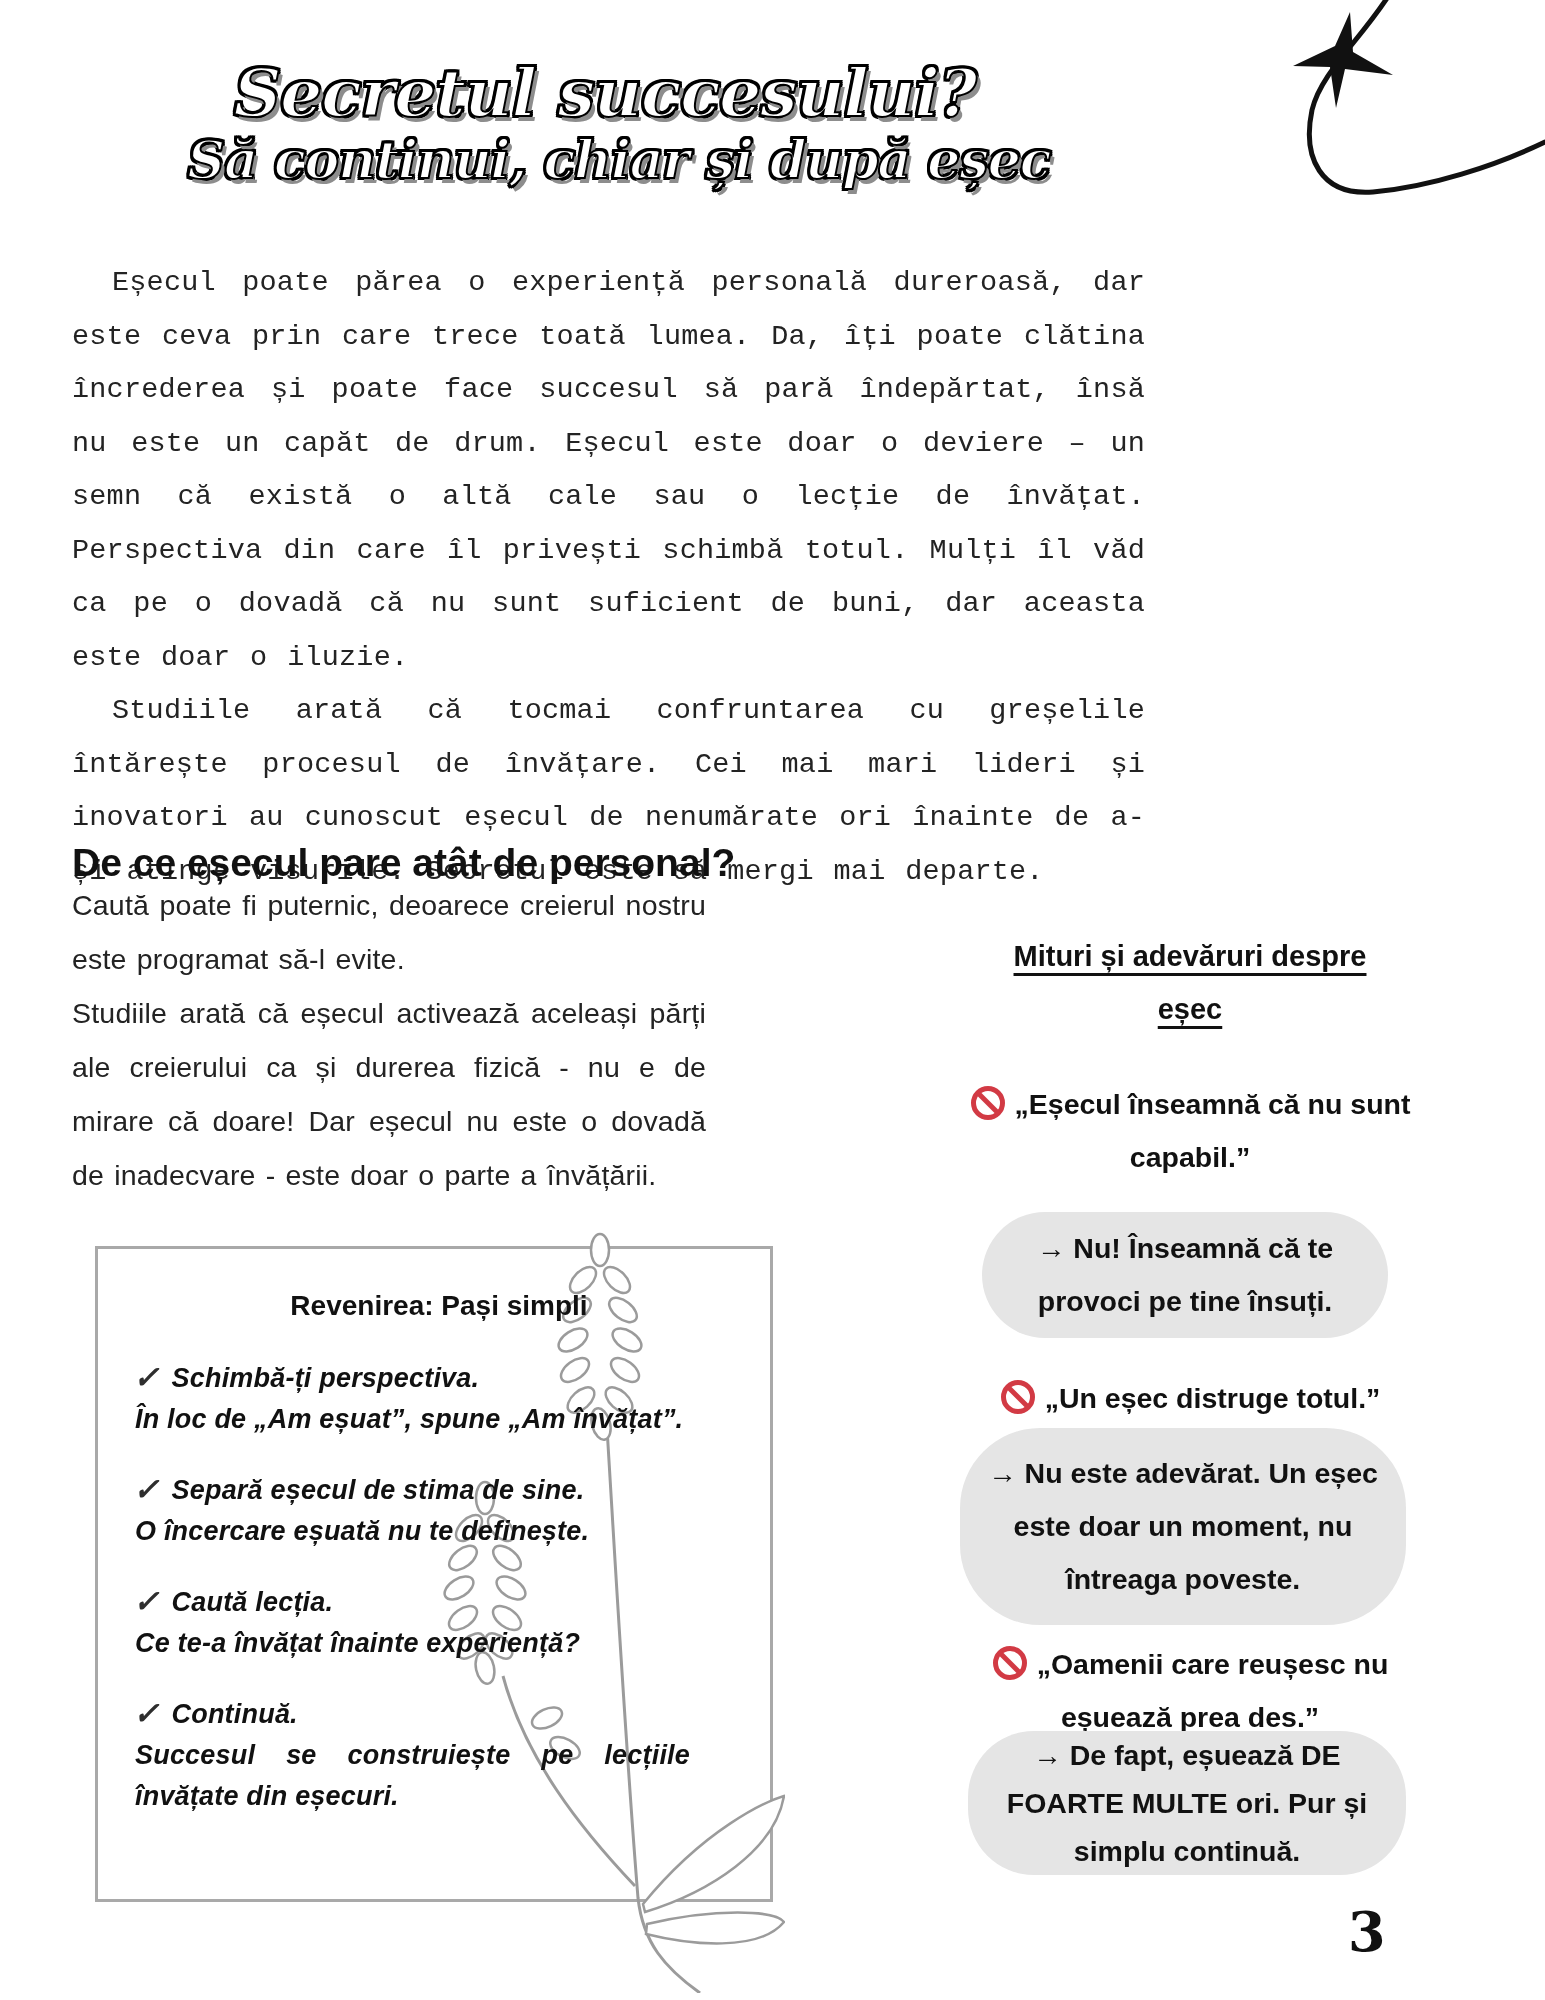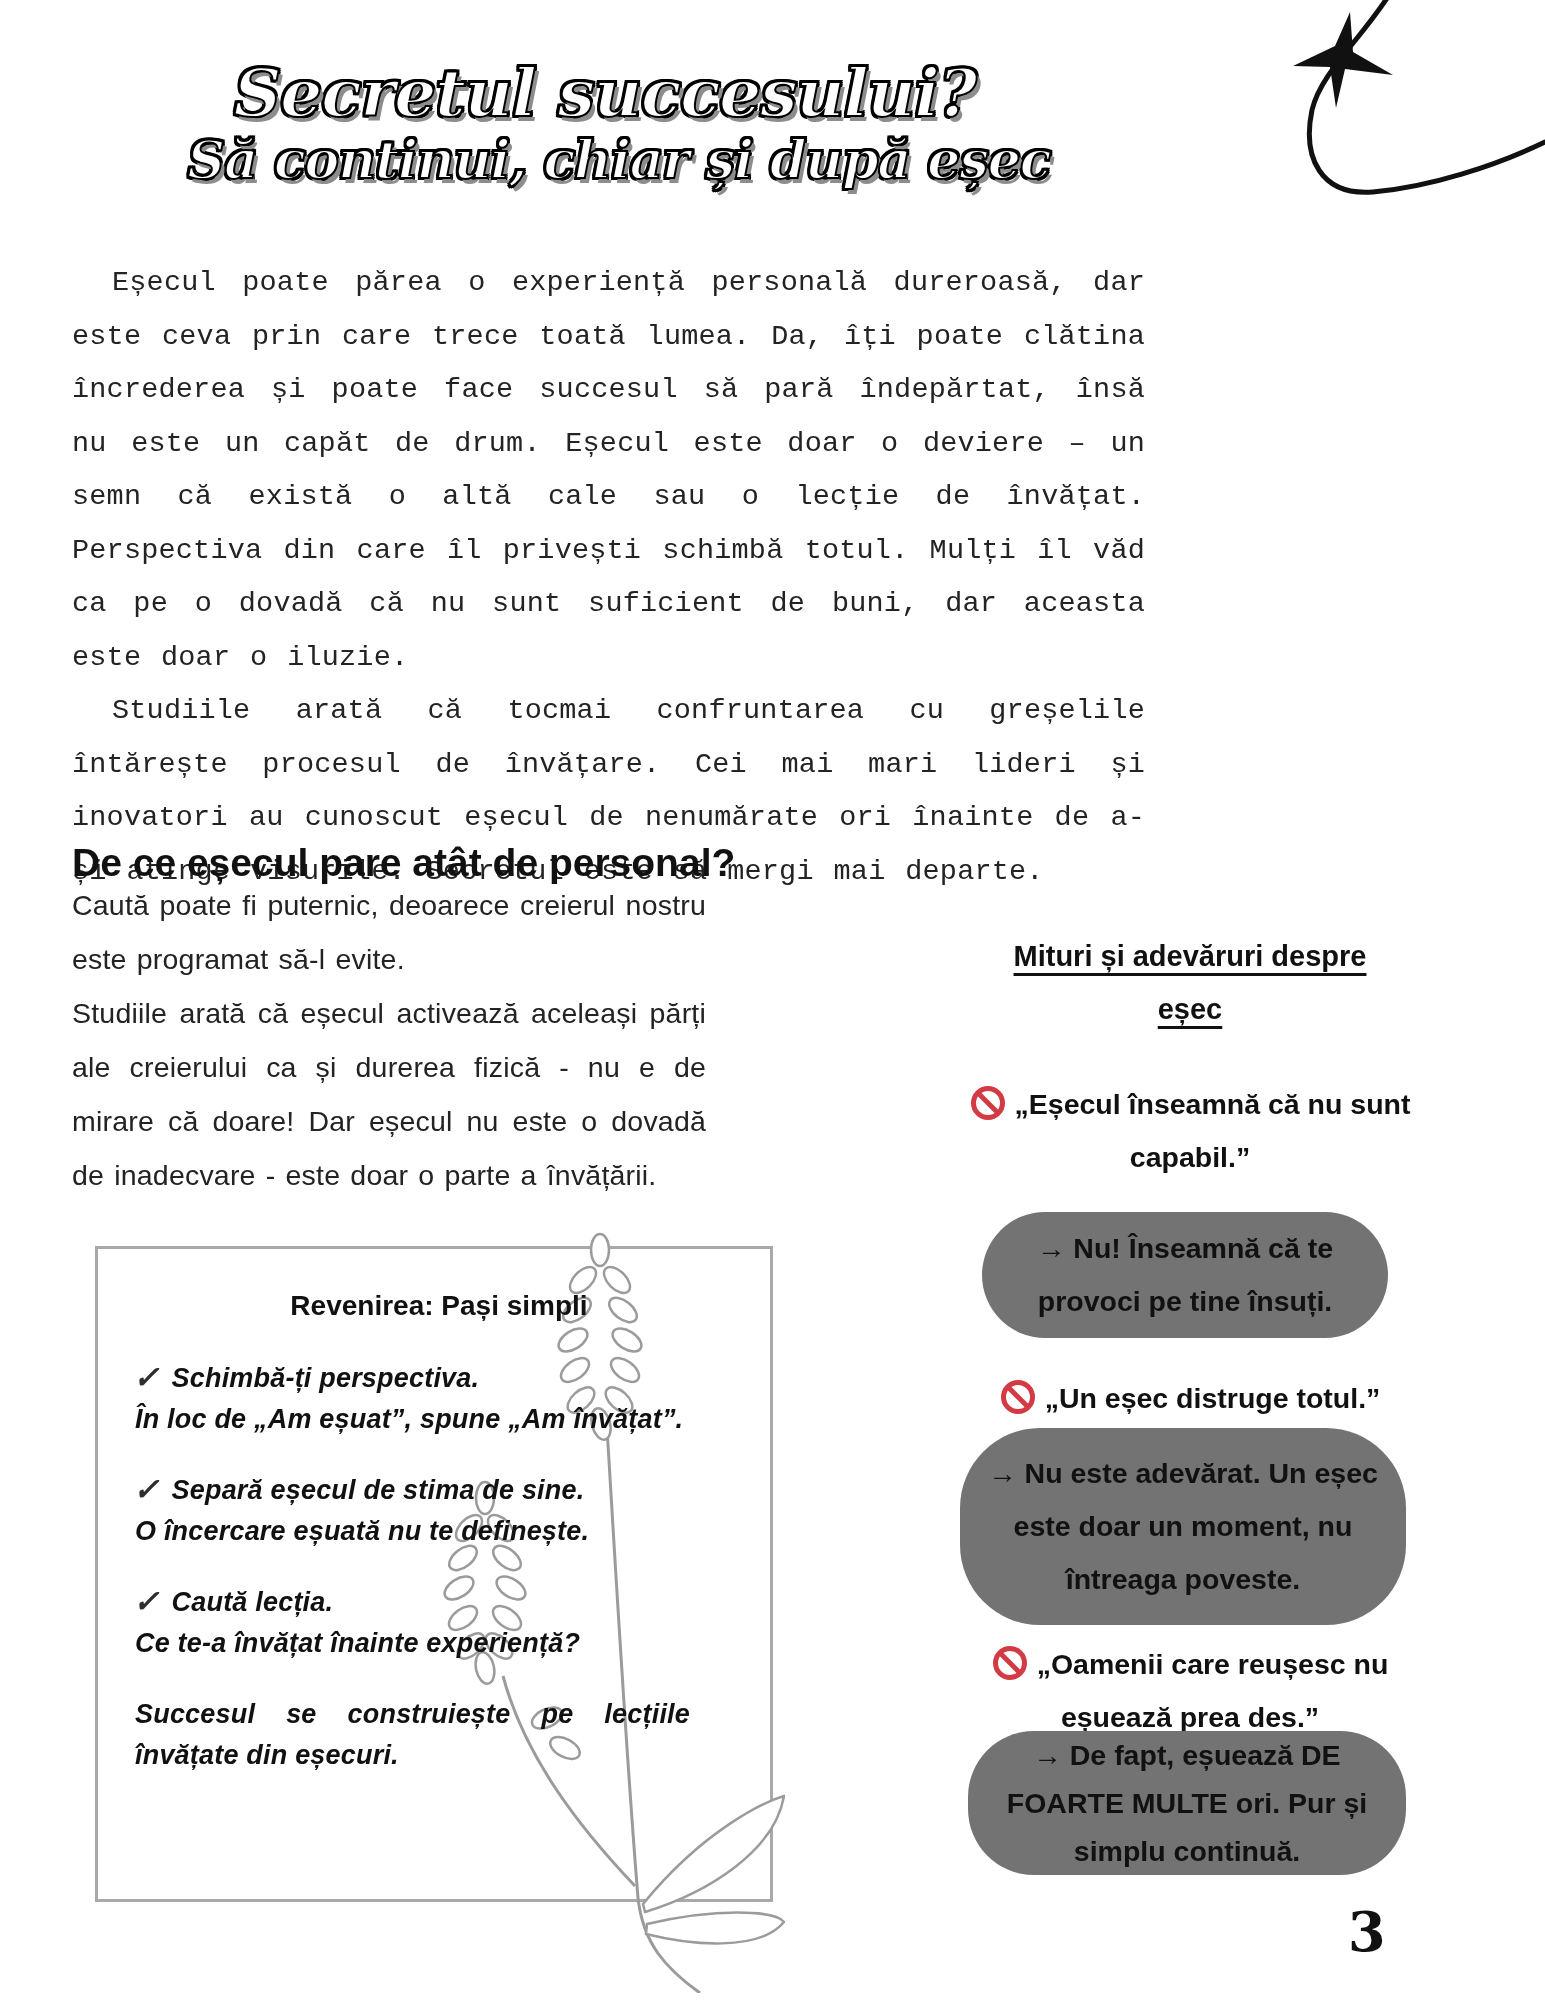--- a/index.html
+++ b/index.html
@@ -44,21 +44,21 @@
   
   .myths-heading{position:absolute;left:950px;top:930px;width:480px;text-align:center;
     font-weight:bold;font-size:29px;line-height:53px;color:#111;}
   .myths-heading span{text-decoration:underline;text-decoration-thickness:3px;text-underline-offset:7px;}
   .myth{position:absolute;width:480px;left:950px;text-align:center;font-weight:bold;
     font-size:28.5px;line-height:53px;color:#111;}
   .myth-1{top:1078px;}
   .myth-2{top:1372px;}
   .myth-3{top:1638px;}
   .no-entry{width:36px;height:36px;vertical-align:-7px;margin-right:9px;}
-  .truth{position:absolute;background:#737373;text-align:center;font-weight:bold;
+  .truth{position:absolute;background:#e5e5e5;text-align:center;font-weight:bold;
     font-size:28.5px;color:#111;box-sizing:border-box;}
   .truth-1{left:982px;top:1212px;width:406px;height:126px;border-radius:63px;
     padding:10px 18px;line-height:53px;}
   .truth-2{left:960px;top:1428px;width:446px;height:197px;border-radius:80px;
     padding:19px 14px;line-height:53px;}
   .truth-3{left:968px;top:1731px;width:438px;height:144px;border-radius:66px;
     padding:0 12px;line-height:48px;}
   
   .page-number{position:absolute;left:1348px;top:1900px;font-family:"DejaVu Serif",serif;
     font-weight:bold;font-size:54px;color:#111;}
@@ -149,20 +149,22 @@
       <p>O încercare eșuată nu te definește.</p>
     </div>
 
     <div class="check-item">
       <p><span class="check-icon">✓</span>
         <span>Caută lecția.</span></p>
       <p>Ce te-a învățat înainte experiență?</p>
     </div>
 
     <div class="check-item">
+      <p><span class="check-icon">✓</span>
+        <span>Continuă.</span></p>
       <p>Succesul se construiește pe lecțiile învățate din eșecuri.</p>
     </div>
   </div>
 
   <div class="myths-heading">
     <div><span>Mituri și adevăruri despre</span></div>
     <div><span>eșec</span></div>
   </div>
 
   <div class="myth myth-1">

